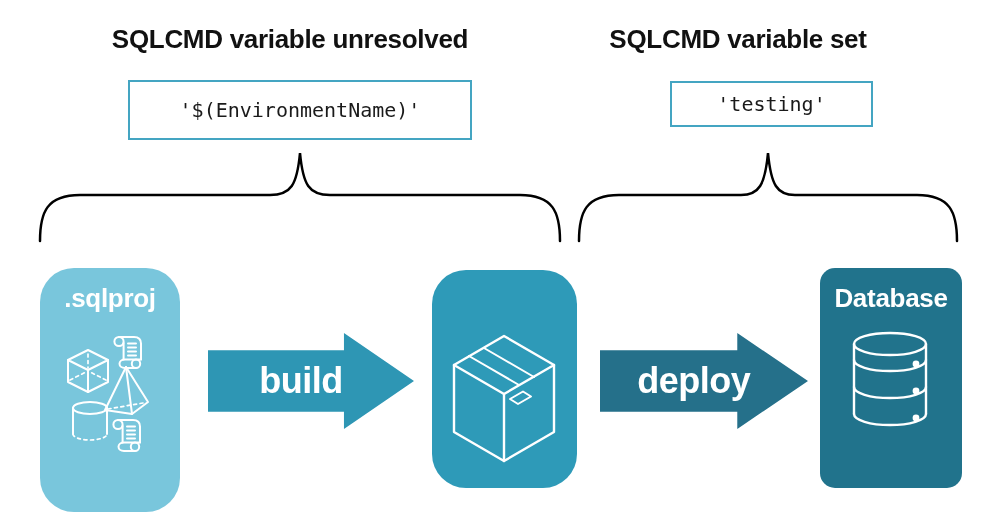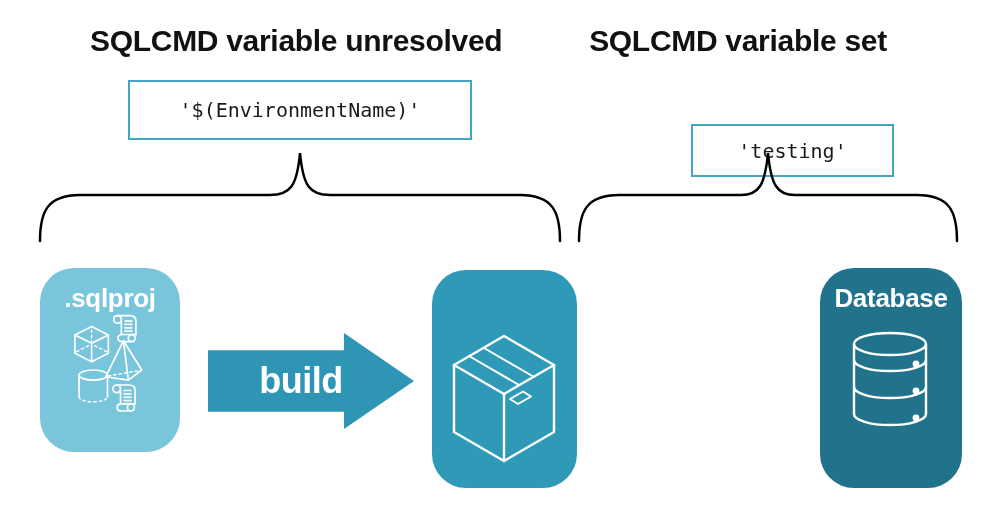--- a/index.html
+++ b/index.html
@@ -1,21 +1,21 @@
 <!DOCTYPE html>
 <html style="--sqlproj-bg: #79C6DC; --dacpac-bg: #2E9AB8; --build-arrow: #2E96B4; --deploy-arrow: #25708A; --database-bg: #21738C; --code-box-border: #44A5C2; --brace: #000000; --heading-text: #111111; --code-text: #1A1A1A; --label-text: #FFFFFF;"><head>
 <meta charset="utf-8">
 <style>
   html,body{margin:0;padding:0;background:#fff;}
   .canvas{
     position:relative;width:1000px;height:522px;background:#fff;overflow:hidden;
     font-family:"Liberation Sans",sans-serif;
   }
   .heading{
-    position:absolute;text-align:center;font-weight:700;font-size:30px;
+    position:absolute;text-align:center;font-weight:700;font-size:26px;
     color:var(--heading-text);letter-spacing:-0.3px;white-space:nowrap;
   }
   .codebox{
     position:absolute;background:#fff;border:2.5px solid var(--code-box-border);
     box-sizing:border-box;display:flex;align-items:center;justify-content:center;
   }
   .codetext{
     font-family:"DejaVu Sans Mono",monospace;font-size:20px;color:var(--code-text);
     white-space:pre;
   }
@@ -47,32 +47,32 @@
 <body>
 
 <div class="canvas">
 
   <div class="heading" style="left:90px;top:24px;width:400px;">SQLCMD variable unresolved</div>
   <div class="heading" style="left:538px;top:24px;width:400px;">SQLCMD variable set</div>
 
   <div class="codebox" style="left:128px;top:80px;width:344px;height:60px;">
     <span class="codetext">'$(EnvironmentName)'</span>
   </div>
-  <div class="codebox" style="left:691px;top:81px;width:203px;height:53px;margin-top:43px;">
+  <div class="codebox" style="left:670px;top:81px;width:203px;height:46px;">
     <span class="codetext">'testing'</span>
   </div>
 
   <svg class="brace" style="left:34px;top:149px;" width="532" height="95" viewBox="0 0 532 95">
     <path d="M6,92 C6,63 13,46 46,46 L236,46 C257,46 263,36 266,4 C269,36 275,46 296,46 L486,46 C519,46 526,63 526,92"></path>
   </svg>
   <svg class="brace" style="left:573px;top:149px;" width="390" height="95" viewBox="0 0 390 95">
     <path d="M6,92 C6,63 13,46 46,46 L168,46 C186,46 192,36 195,4 C198,36 204,46 222,46 L344,46 C377,46 384,63 384,92"></path>
   </svg>
 
-  <div class="node bg-sqlproj" style="left:40px;top:268px;width:140px;height:184px;">
+  <div class="node bg-sqlproj" style="left:40px;top:268px;width:140px;height:244px;">
     <div class="node-label">.sqlproj</div>
     <svg class="node-icon" viewBox="0 0 140 220">
 
       <g>
         <path class="icon-stroke-thin" d="M48,70 L68,80 L48,90 L28,80 Z"></path>
         <path class="icon-stroke-thin" d="M28,80 L28,102 L48,112 L48,90"></path>
         <path class="icon-stroke-thin" d="M68,80 L68,102 L48,112"></path>
         <path class="icon-dash" d="M48,74 L48,88"></path>
         <path class="icon-dash" d="M30,100 L47,91.5"></path>
         <path class="icon-dash" d="M66,100 L49,91.5"></path>
@@ -118,22 +118,25 @@
     <svg class="node-icon" viewBox="0 0 145 218">
       <path class="icon-stroke" d="M72,66 L122,95 L72,124 L22,95 Z"></path>
       <path class="icon-stroke" d="M22,95 L22,162 L72,191 L72,124"></path>
       <path class="icon-stroke" d="M122,95 L122,162 L72,191"></path>
       <path class="icon-stroke-thin" d="M52,78 L102,107"></path>
       <path class="icon-stroke-thin" d="M37,86 L87,115"></path>
       <path class="icon-stroke-thin" d="M78,129 l13,-7.5 l8,5 l-13,7.5 Z"></path>
     </svg>
   </div>
 
+  <div class="arrow bg-deploy" style="left:600px;top:333px;width:188px;height:96px;">
+    <div class="arrow-label">deploy</div>
+  </div>
 
-  <div class="node bg-database" style="left:820px;top:268px;width:142px;height:220px;">
+  <div class="node bg-database" style="left:820px;top:268px;width:142px;height:220px;border-radius:15px;">
     <div class="node-label">Database</div>
     <svg class="node-icon" viewBox="0 0 142 220">
       <ellipse class="icon-stroke" cx="70" cy="76" rx="36" ry="11"></ellipse>
       <path class="icon-stroke" d="M34,76 V146 M106,76 V146"></path>
       <path class="icon-stroke" d="M34,92 A36,11 0 0 0 106,92"></path>
       <path class="icon-stroke" d="M34,119 A36,11 0 0 0 106,119"></path>
       <path class="icon-stroke" d="M34,146 A36,11 0 0 0 106,146"></path>
       <circle class="icon-fill" cx="96" cy="96" r="3.4"></circle>
       <circle class="icon-fill" cx="96" cy="123" r="3.4"></circle>
       <circle class="icon-fill" cx="96" cy="150" r="3.4"></circle>

